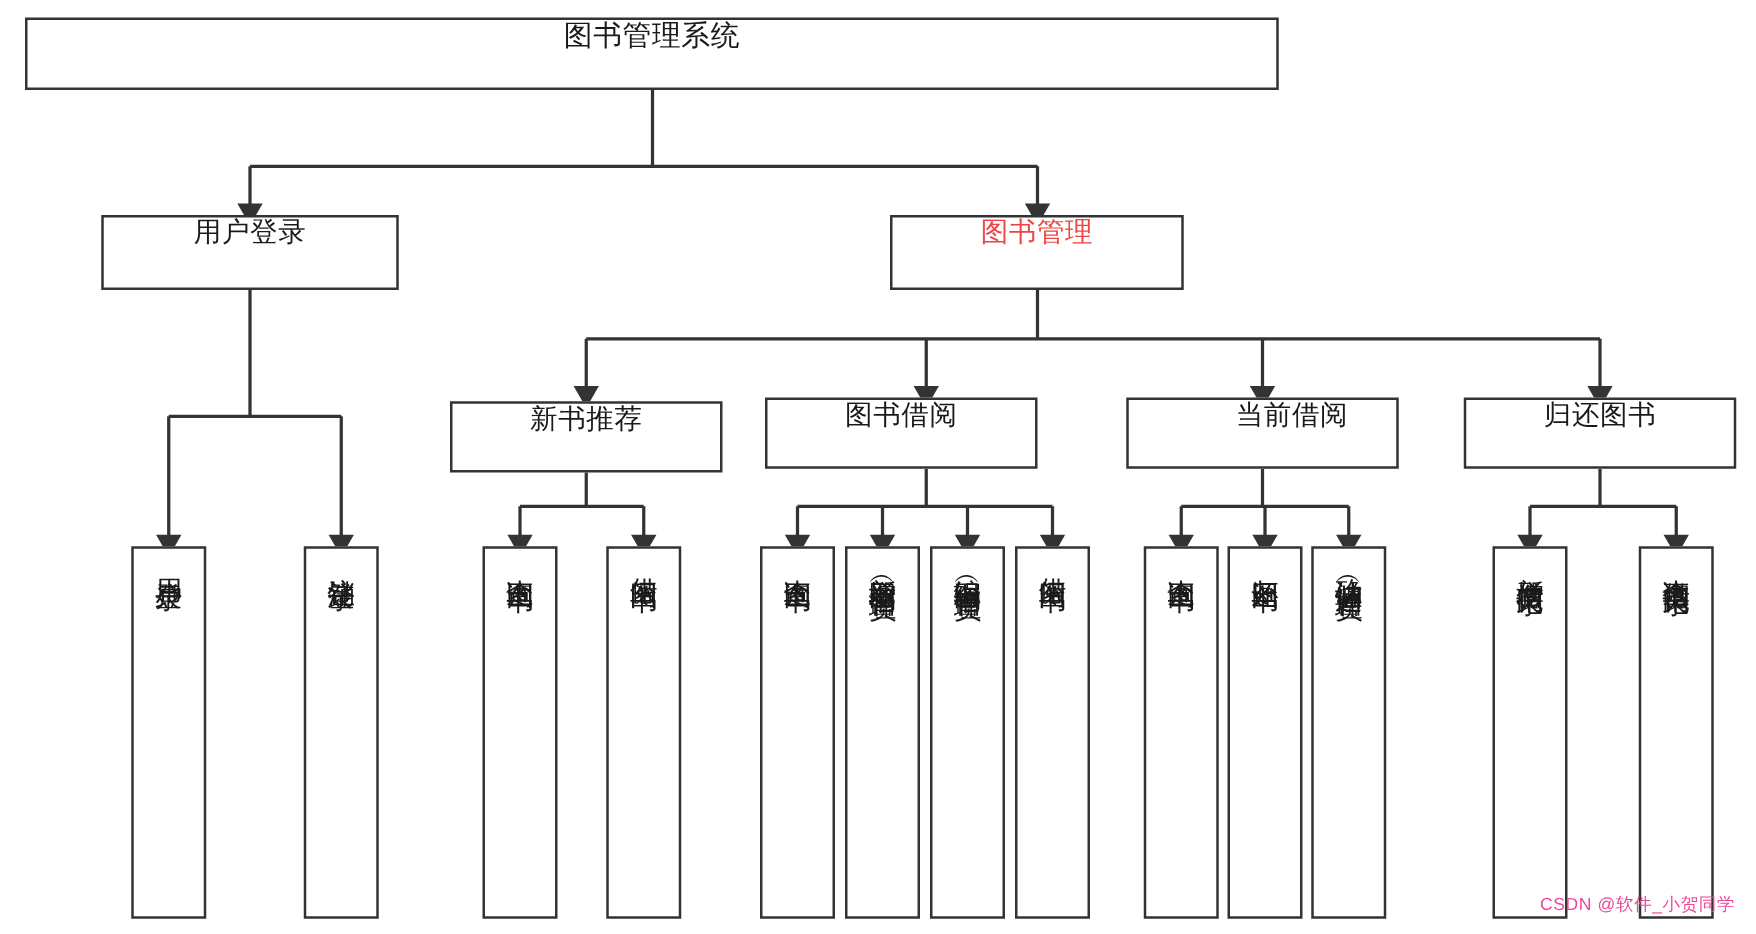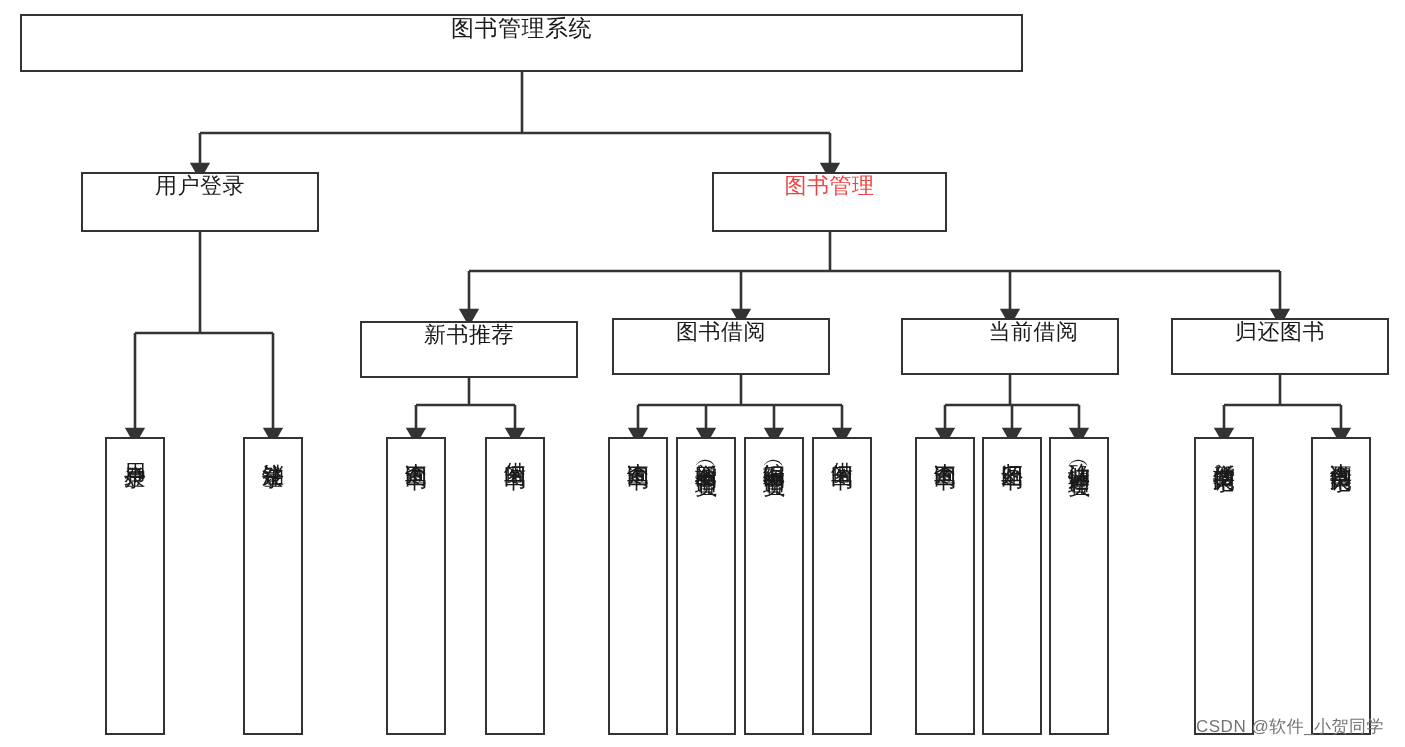--- a/index.html
+++ b/index.html
@@ -58,24 +58,25 @@
     letter-spacing: 2px;
     line-height: 1;
   }
   .node.root .node-label {
     font-size: 23px;
   }
   #watermark {
     position: absolute;
     left: 1196px;
     top: 715px;
-    font-size: 17px;
-    color: #737373;
+    font-size: 14px;
+    color: #ec4899;
     white-space: nowrap;
     letter-spacing: 0.5px;
+    padding-left: 36px;
   }
 </style>
 </head>
 <body>
 
 <div id="diagram-root">
   <svg class="edges" id="edge-layer" viewBox="0 0 1405 747" xmlns="http://www.w3.org/2000/svg">
     <defs>
       <marker id="arrowhead" markerWidth="9" markerHeight="9" refX="3.2" refY="4.5" orient="auto" markerUnits="strokeWidth">
         <path d="M0.4,0.6 L7.2,4.5 L0.4,8.4 z" fill="#333333"></path>

